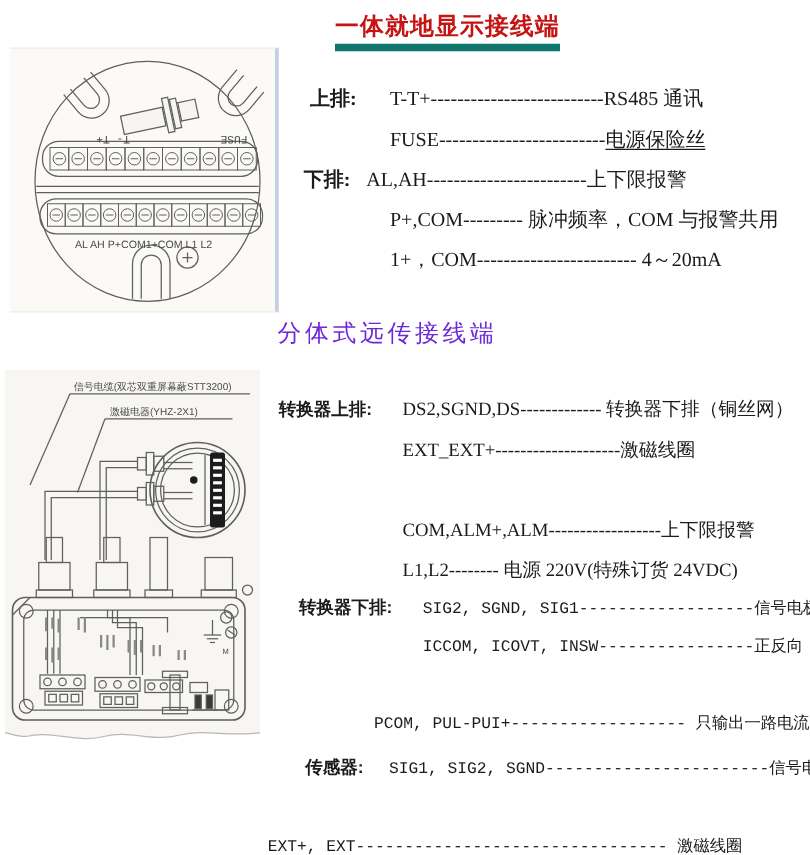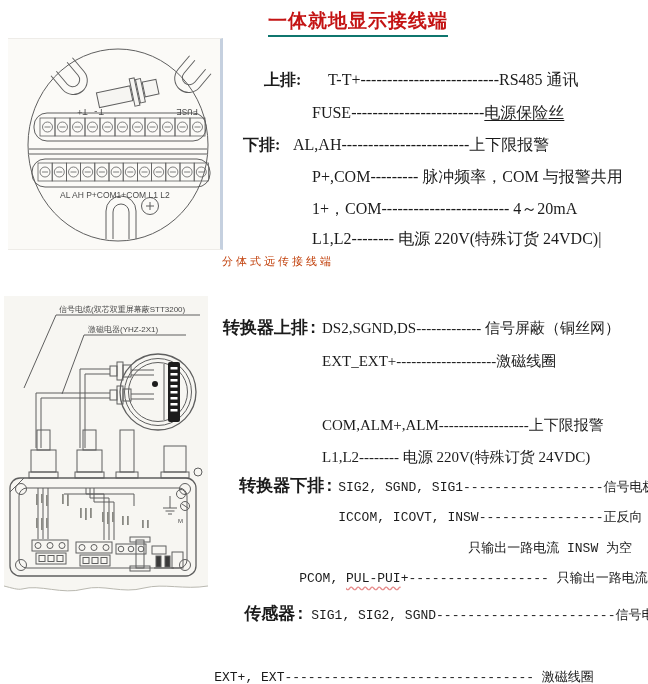--- a/index.html
+++ b/index.html
@@ -3,26 +3,26 @@
 <meta charset="utf-8">
 <style>
   html,body{margin:0;padding:0;background:#ffffff;}
   .page{position:relative;width:648px;height:684px;background:#ffffff;overflow:hidden;
         font-family:"Liberation Serif","DejaVu Serif",serif;color:#1b1b1b;}
   .row{position:absolute;white-space:pre;line-height:1.1;}
   .serif16{font-size:16px;}
   .serif15{font-size:15px;}
   .mono13{font-family:"Liberation Mono","DejaVu Sans Mono",monospace;font-size:13px;}
   .lbl{font-weight:bold;display:inline-block;vertical-align:baseline;}
-  .sanslbl{font-family:Liberation Mono, monospace;font-weight:bold;font-size:17px;}
+  .sanslbl{font-family:Liberation Sans, sans-serif;font-weight:bold;font-size:14px;}
   .main-title{position:absolute;left:268px;top:8px;font-family:"Liberation Sans","DejaVu Sans",sans-serif;
-        font-size:19px;font-weight:bold;color:#c41414;border-bottom:2px solid #0f766e;padding-bottom:1px;letter-spacing:1px;}
-  .subtitle{position:absolute;left:222px;top:254px;font-size:11px;letter-spacing:3px;color:#c2410c;}
+        font-size:19px;font-weight:bold;color:#c41414;border-bottom:6px solid #0f766e;padding-bottom:1px;letter-spacing:1px;}
+  .subtitle{position:absolute;left:222px;top:254px;font-size:19px;letter-spacing:3px;color:#6d28d9;}
   .uline{text-decoration:underline;text-underline-offset:2px;}
-  .wavy{text-decoration:underline;text-decoration-style:wavy;text-decoration-color:#e68a8a;text-underline-offset:3px;text-align:center;}
+  .wavy{text-decoration-style:wavy;text-decoration-color:#e68a8a;text-underline-offset:3px;text-align:center;}
   .d1{position:absolute;left:8px;top:38px;width:212px;height:210px;background:#fbfaf7;
       border-right:3px solid #c5d0df;border-top:1px solid #eeece8;border-bottom:1px solid #eeece8;}
   .d2{position:absolute;left:4px;top:296px;width:204px;height:320px;}
   svg text{fill:#4a4a4a;}
 </style>
 </head>
 <body>
 
 <div class="page">
 
@@ -145,37 +145,34 @@
             <line x1="190.3" y1="133" x2="196.3" y2="133"></line>
         </g>
       </g>
 
       <text transform="translate(96,70) rotate(180)" font-size="9" font-family="Liberation Mono, DejaVu Sans Mono, monospace">T- T+</text>
       <text transform="translate(190,70) rotate(180)" font-size="9" font-family="Liberation Mono, DejaVu Sans Mono, monospace">FUSE</text>
       <text x="52" y="159" font-size="8.5" font-family="Liberation Sans, DejaVu Sans, sans-serif">AL AH P+COM1+COM   L1 L2</text>
     </svg>
   </div>
 
-  <div class="row serif16" style="left:248px;top:53px;">
+  <div class="row serif16" style="left:232px;top:53px;">
     <span class="lbl" style="width:64px;">上排:</span><span>T-T+--------------------------RS485 通讯</span>
   </div>
   <div class="row serif16" style="left:227px;top:118px;">
     <span class="lbl" style="width:50px;">下排:</span><span>AL,AH------------------------上下限报警</span>
   </div>
   <div class="row serif16" style="left:296px;top:86px;">
     <span>FUSE-------------------------</span><span class="uline">电源保险丝</span>
   </div>
   <div class="row serif16" style="left:296px;top:150px;">
     <span>P+,COM--------- 脉冲频率，COM 与报警共用</span>
   </div>
   <div class="row serif16" style="left:296px;top:182px;">
     <span>1+，COM------------------------ 4～20mA</span>
-  </div>
-  <div class="row serif16" style="left:296px;top:212px;">
-    <span>L1,L2-------- 电源 220V(特殊订货 24VDC)</span><span>|</span>
   </div>
 
   <div class="subtitle">分体式远传接线端</div>
 
   <div class="d2">
     <svg width="204" height="320" viewBox="0 0 204 320">
 
       <path d="M0,0 L204,0 L204,290 C180,294 160,287 140,292 C118,298 100,288 80,293 C58,299 36,288 18,293 C10,295 4,291 0,290 Z" fill="#f7f6f2" stroke="none"></path>
       <path d="M0,290 C8,292 14,294 18,293 C36,288 58,299 80,293 C100,288 118,298 140,292 C160,287 180,294 204,290" fill="none" stroke="#b9b8b0" stroke-width="1"></path>
       <g stroke="#5f5f5f" stroke-width="1" fill="none">
@@ -311,40 +308,37 @@
         <circle cx="151" cy="88" r="3" fill="#1c1c1c"></circle>
       </g>
 
       <text x="55" y="16" font-size="8" font-family="Liberation Sans, DejaVu Sans, sans-serif">信号电缆(双芯双重屏幕蔽STT3200)</text>
       <text x="84" y="36" font-size="8" font-family="Liberation Sans, DejaVu Sans, sans-serif">激磁电器(YHZ-2X1)</text>
       <text x="174" y="227" font-size="6" font-family="Liberation Sans, DejaVu Sans, sans-serif">M</text>
     </svg>
   </div>
 
   <div class="row serif15" style="left:208px;top:303px;">
-    <span class="lbl sanslbl" style="width:99px;">转换器上排:</span><span>DS2,SGND,DS------------- 信号屏蔽（铜丝网）</span>
+    <span class="lbl sanslbl" style="width:99px;">转换器上排:</span><span>DS2,SGND,DS------------- 转换器下排（铜丝网）</span>
   </div>
   <div class="row serif15" style="left:307px;top:336px;">
     <span>EXT_EXT+--------------------激磁线圈</span>
   </div>
   <div class="row serif15" style="left:307px;top:400px;">
     <span>COM,ALM+,ALM------------------上下限报警</span>
   </div>
   <div class="row serif15" style="left:307px;top:432px;">
     <span>L1,L2-------- 电源 220V(特殊订货 24VDC)</span>
   </div>
   <div class="row mono13" style="left:208px;top:464px;">
     <span class="lbl sanslbl" style="width:99px;">转换器下排:</span><span>SIG2, SGND, SIG1------------------信号电极</span>
   </div>
   <div class="row mono13" style="left:307px;top:497px;">
     <span>ICCOM, ICOVT, INSW----------------正反向 4～20Ma</span>
   </div>
-  <div class="row mono13" style="left:437px;top:528px;">
-    <span>只输出一路电流 INSW 为空</span>
-  </div>
   <div class="row mono13" style="left:268px;top:558px;">
     <span>PCOM, </span><span class="wavy">PUL-PUI</span><span>+------------------ 只输出一路电流</span>
   </div>
   <div class="row mono13" style="left:213px;top:592px;">
     <span class="lbl sanslbl" style="width:67px;">传感器:</span><span>SIG1, SIG2, SGND-----------------------信号电极</span>
   </div>
   <div class="row mono13" style="left:183px;top:657px;">
     <span>EXT+, EXT-------------------------------- 激磁线圈</span>
   </div>
 

